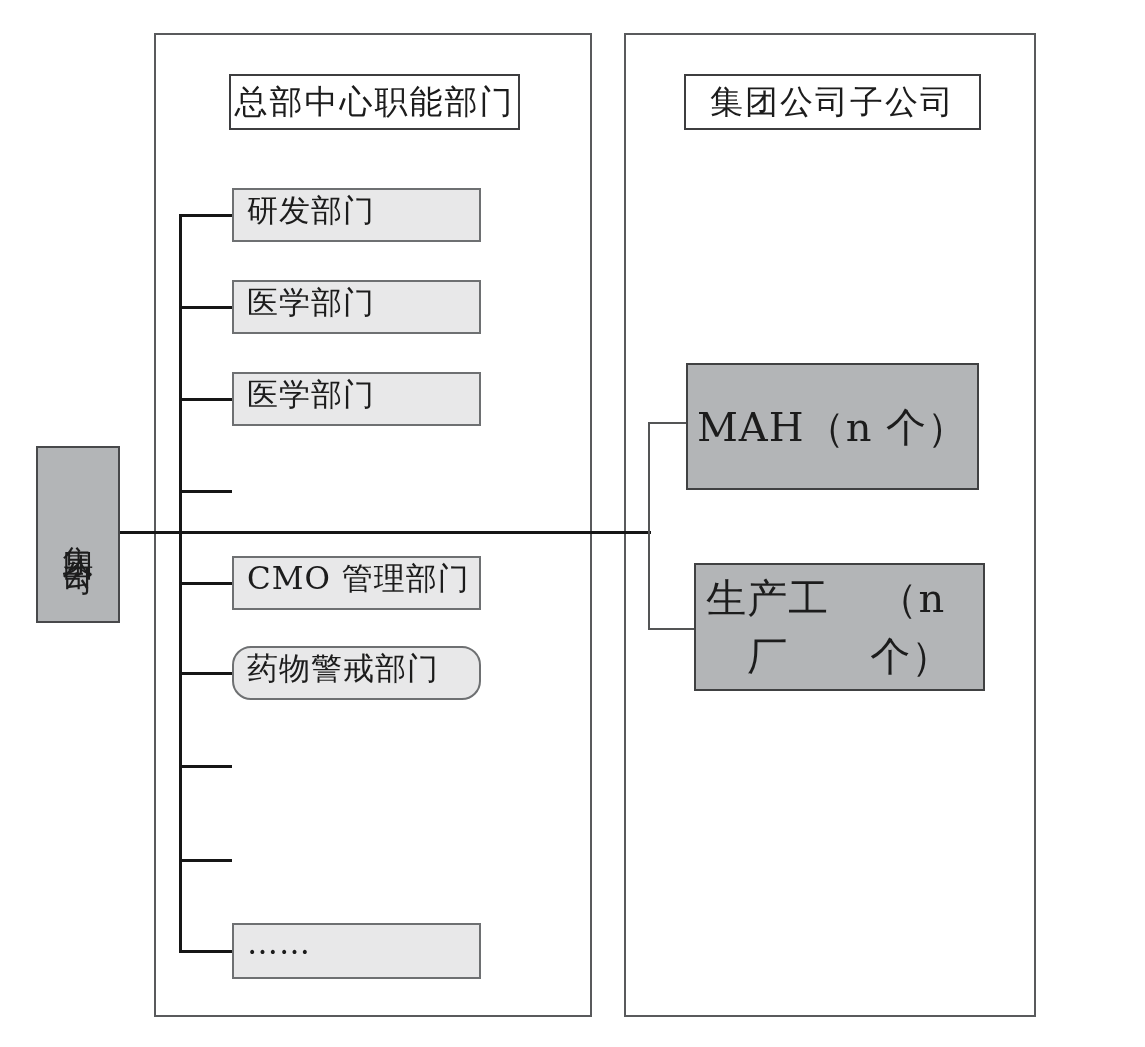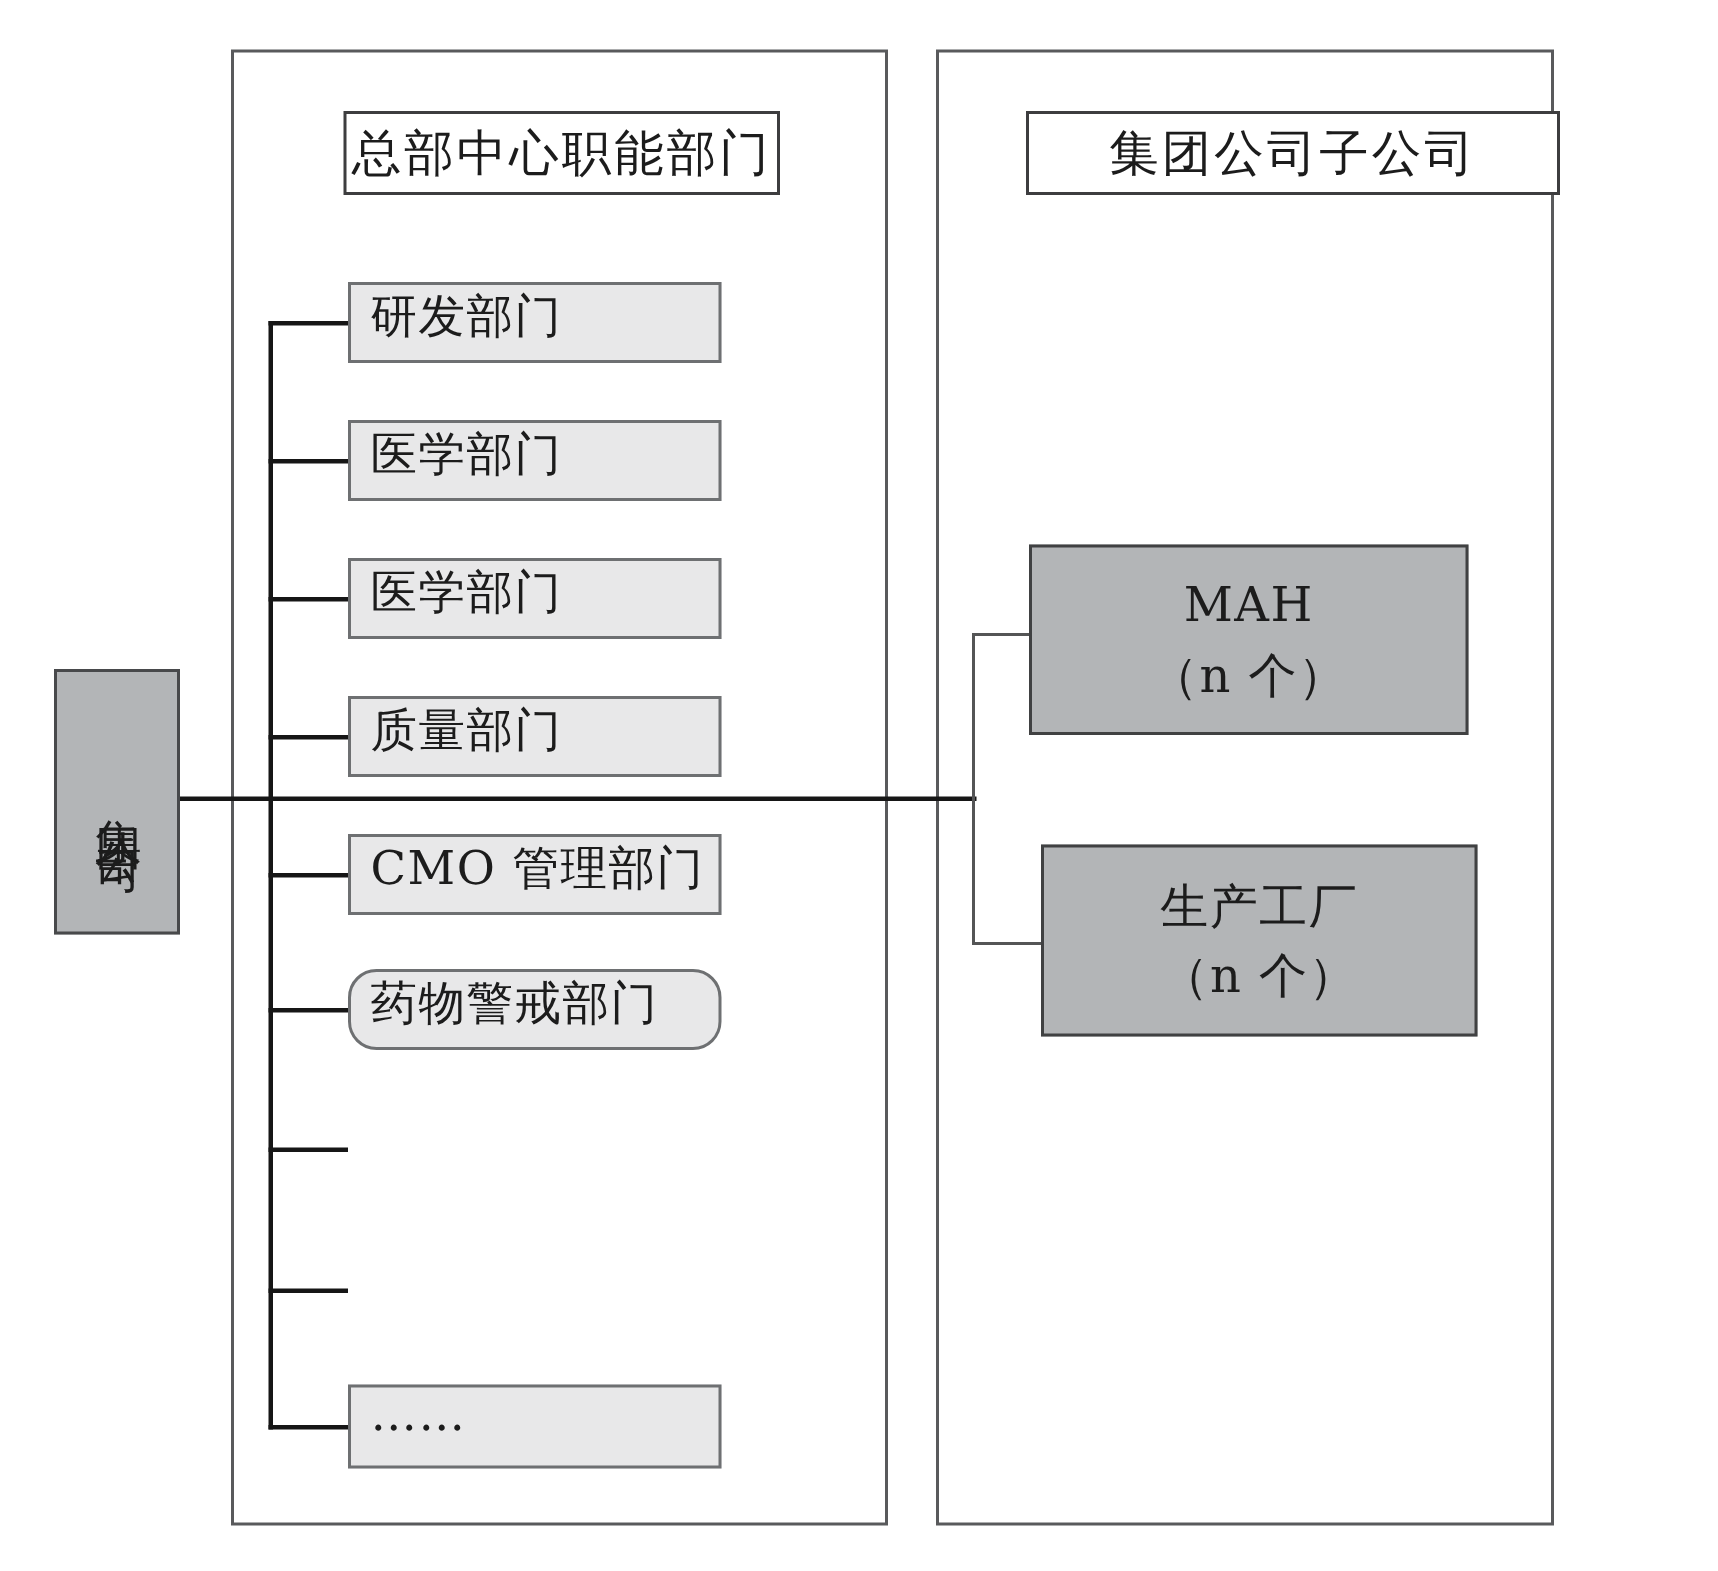--- a/index.html
+++ b/index.html
@@ -66,25 +66,24 @@
     font-size: 31px;
     letter-spacing: 1px;
     white-space: nowrap;
   }
   .subbox {
     position: absolute;
     background: #b3b5b7;
     border: 2px solid #404142;
     box-sizing: border-box;
     display: flex;
-    flex-direction: column;
     align-items: center;
     justify-content: center;
     text-align: center;
-    font-size: 32px;
+    font-size: 40px;
     line-height: 1.45;
     letter-spacing: 1px;
   }
   .line {
     position: absolute;
     background: #161616;
   }
   .line.gray {
     background: #545556;
   }
@@ -115,35 +114,32 @@
   <div class="line gray" style="left:648px; top:422px; width:40px; height:2px;"></div>
   <div class="line gray" style="left:648px; top:628px; width:48px; height:2px;"></div>
 
   <div class="rootbox">
     <span class="vtext">集团公司</span>
   </div>
 
   <div class="titlebox" style="left:229px; top:74px; width:291px; height:56px;">
     <span>总部中心职能部门</span>
   </div>
-  <div class="titlebox" style="left:684px; top:74px; width:356px; height:56px;">
+  <div class="titlebox" style="left:684px; top:74px; width:297px; height:56px;">
     <span>集团公司子公司</span>
   </div>
 
   <div class="deptbox" style="top:188px;">
     <span>研发部门</span>
   </div>
   <div class="deptbox" style="top:280px;">
     <span>医学部门</span>
   </div>
   <div class="deptbox" style="top:372px;">
     <span>医学部门</span>
-  </div>
-  <div class="deptbox" style="top:464px;">
-    <span>质量部门</span>
   </div>
   <div class="deptbox" style="top:556px;">
     <span>CMO 管理部门</span>
   </div>
   <div class="deptbox" style="top:646px;border-radius:19px;">
     <span>药物警戒部门</span>
   </div>
   <div class="deptbox" style="top:923px; height:56px;">
     <span>……</span>
   </div>

